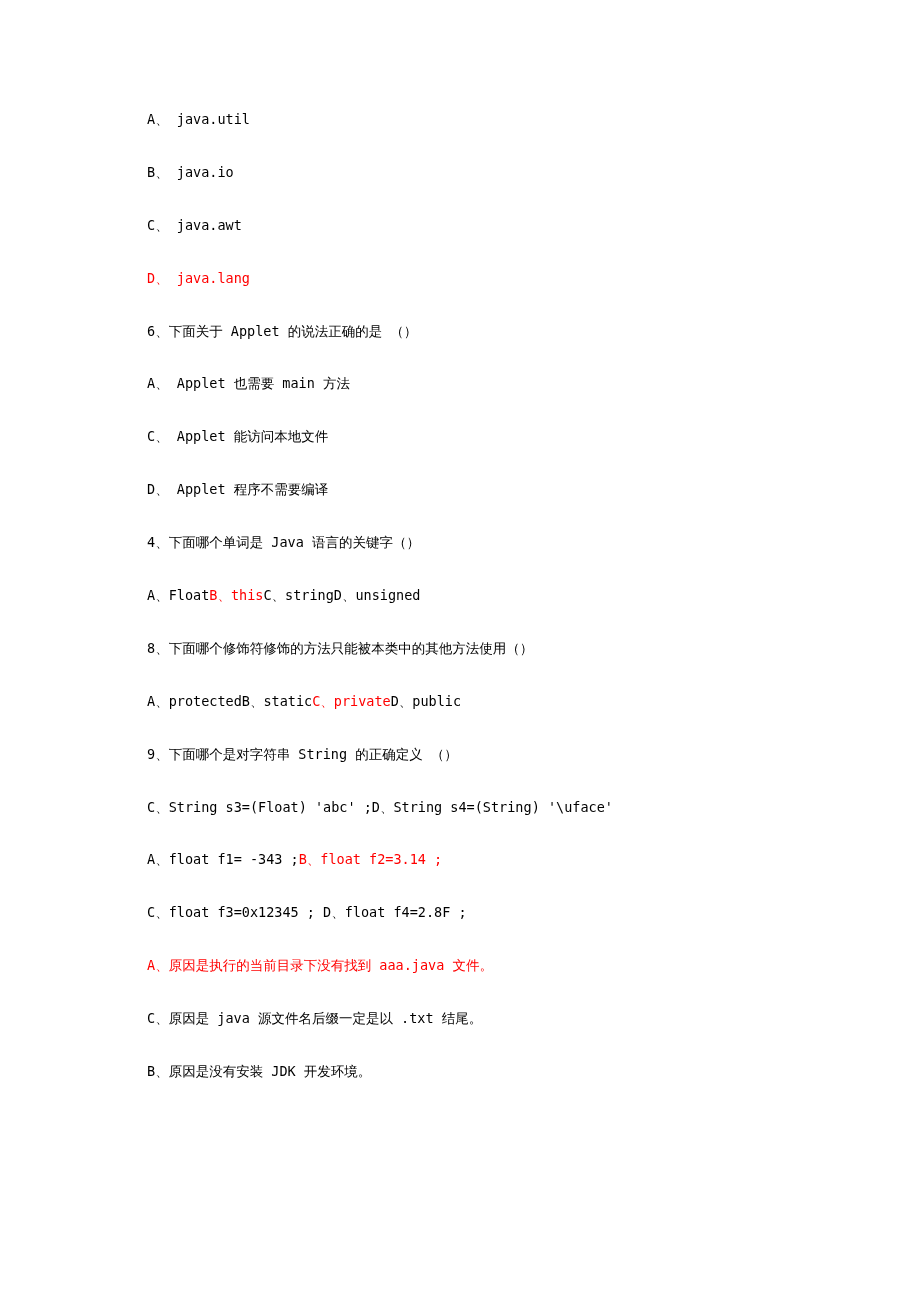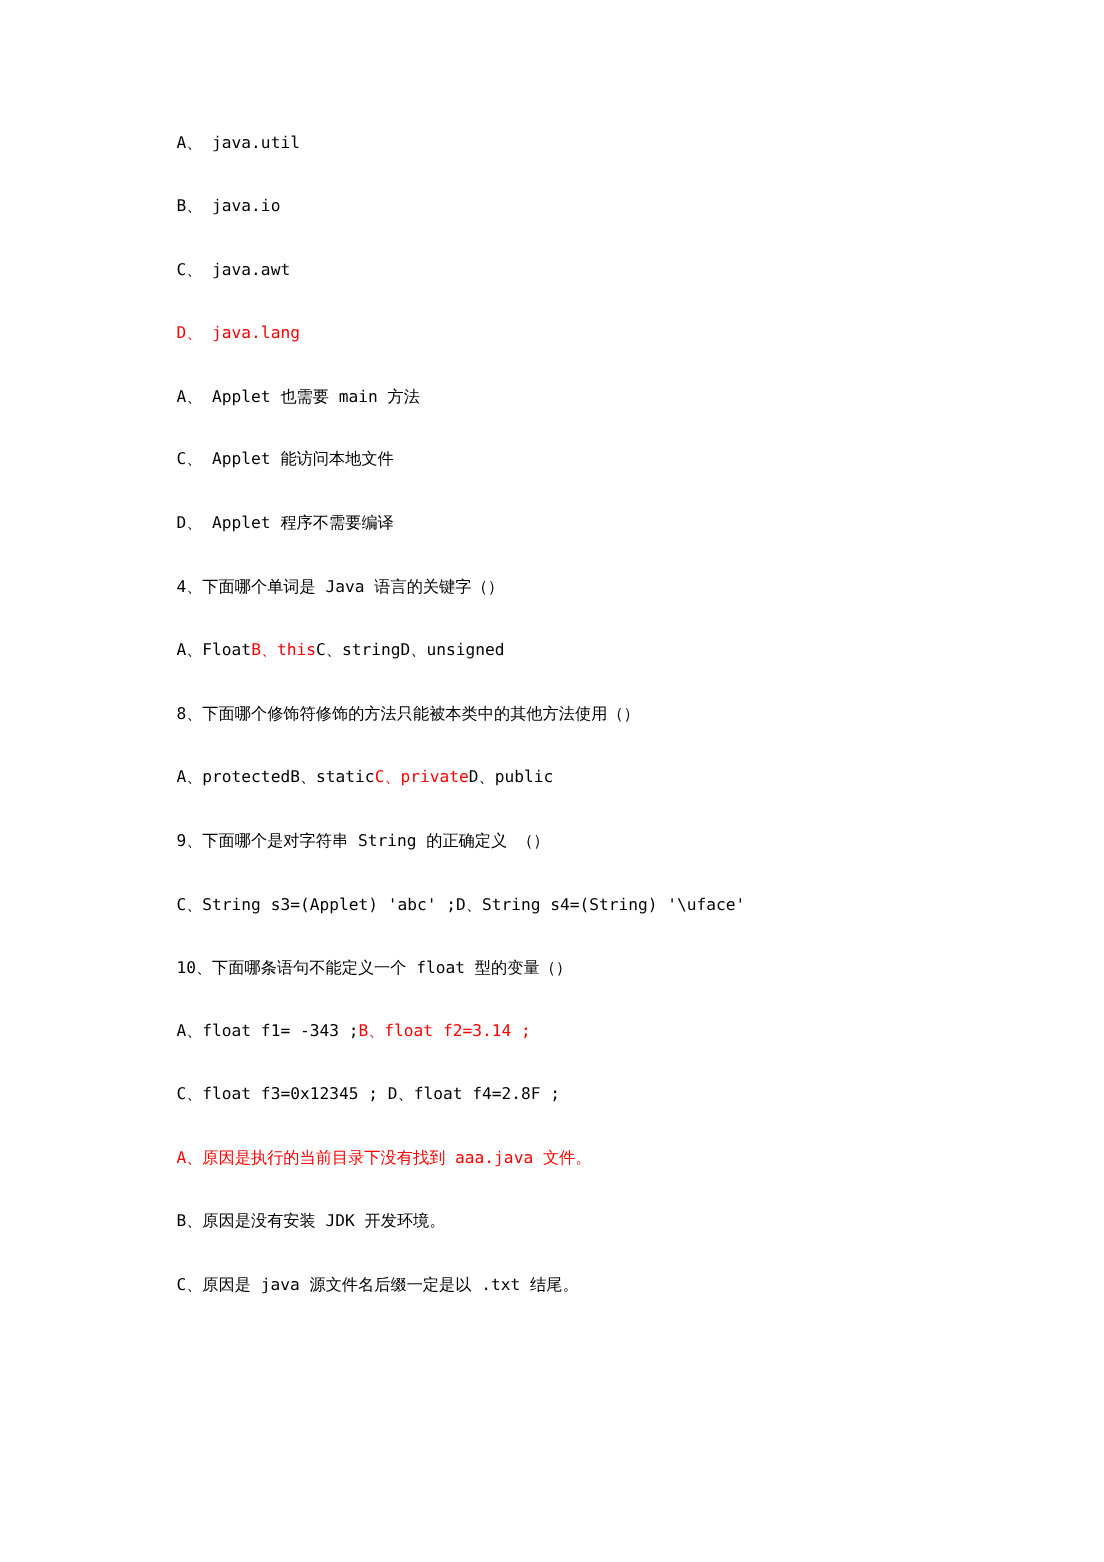--- a/index.html
+++ b/index.html
@@ -20,28 +20,28 @@
     .red { color: #ff0000; text-align: right; }
   </style>
 </head>
 <body>
 
 <div id="content">
     <div class="line"><span>A、  java.util</span></div>
     <div class="line"><span>B、  java.io</span></div>
     <div class="line"><span>C、  java.awt</span></div>
     <div class="line"><span class="red">D、  java.lang</span></div>
+    <div class="line"><span>6、下面关于 Applet 的说法正确的是  （）</span></div>
     <div class="line"><span>A、  Applet 也需要 main 方法</span></div>
     <div class="line"><span>C、  Applet 能访问本地文件</span></div>
     <div class="line"><span>D、  Applet 程序不需要编译</span></div>
     <div class="line"><span>4、下面哪个单词是 Java 语言的关键字（）</span></div>
     <div class="line"><span>A、Float</span><span class="red">B、this</span><span>C、string</span><span>D、unsigned</span></div>
     <div class="line"><span>8、下面哪个修饰符修饰的方法只能被本类中的其他方法使用（）</span></div>
     <div class="line"><span>A、protected</span><span>B、static</span><span class="red">C、private</span><span>D、public</span></div>
     <div class="line"><span>9、下面哪个是对字符串 String 的正确定义  （）</span></div>
-    <div class="line"><span>C、String s3=(Applet)  'abc'  ;</span><span>D、String s4=(String)  '\uface'</span></div>
-    <div class="line"><span>10、下面哪条语句不能定义一个 float 型的变量（）</span></div>
+    <div class="line"><span>C、String s3=(Float)  'abc'  ;</span><span>D、String s4=(String)  '\uface'</span></div>
     <div class="line"><span>A、float f1= -343 ;</span><span class="red">B、float f2=3.14 ;</span></div>
     <div class="line"><span>C、float f3=0x12345 ; </span><span>D、float f4=2.8F ;</span></div>
     <div class="line"><span class="red">A、原因是执行的当前目录下没有找到 aaa.java 文件。</span></div>
+    <div class="line"><span>C、原因是 java 源文件名后缀一定是以 .txt 结尾。</span></div>
     <div class="line"><span>B、原因是没有安装 JDK 开发环境。</span></div>
-    <div class="line"><span>C、原因是 java 源文件名后缀一定是以 .txt 结尾。</span></div>
   </div>
 
 </body></html>

